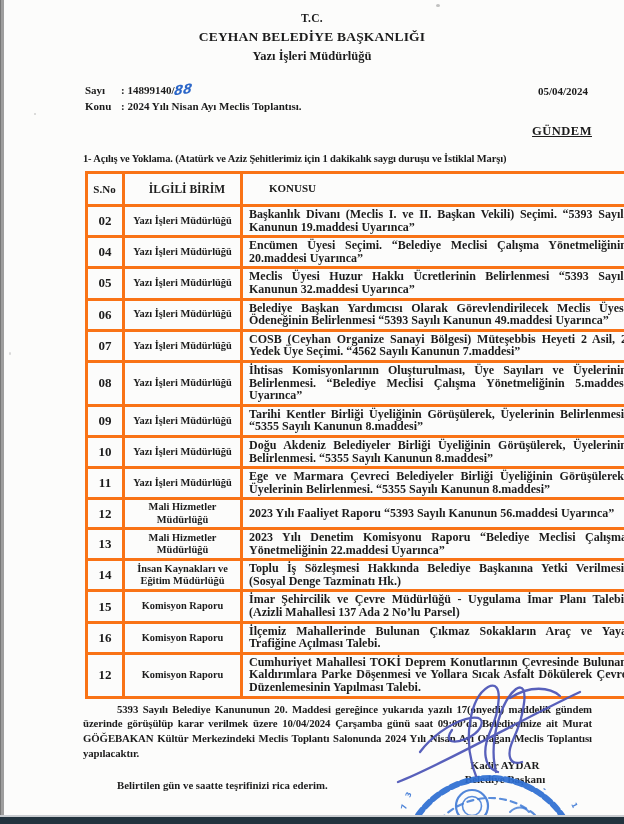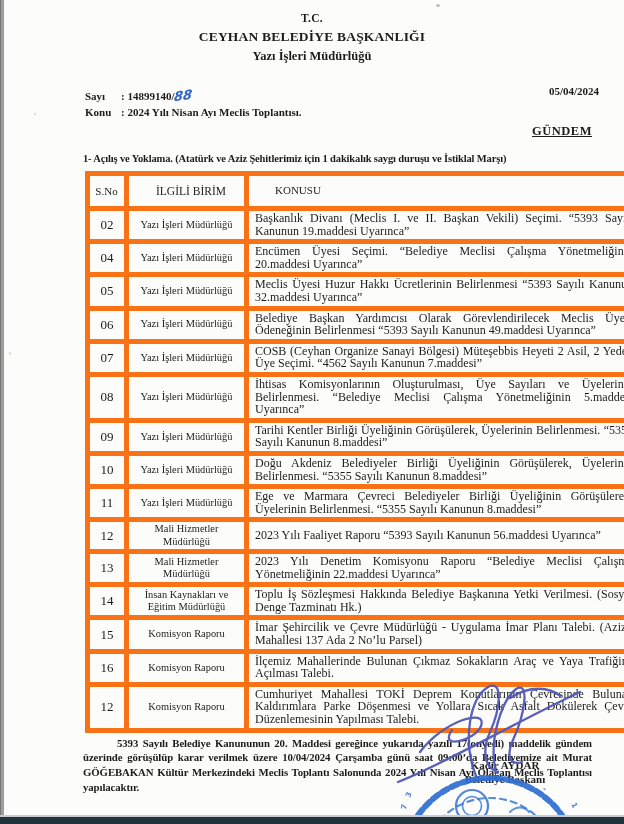--- a/index.html
+++ b/index.html
@@ -11,34 +11,34 @@
   .edge-left{position:absolute;left:0;top:0;width:4px;height:100%;
     background:linear-gradient(to right,#777 0 1px,#9e9e9e 1px 100%);z-index:2;}
   .edge-bottom-line{position:absolute;left:0;bottom:7px;width:100%;height:2px;background:#c9ccd0;z-index:6;}
   .edge-bottom-bar{position:absolute;left:0;bottom:0;width:100%;height:7px;background:#22333e;z-index:6;}
 
   .hdr{position:absolute;left:0;width:100%;text-align:center;font-weight:bold;}
   .hdr1{top:12px;font-size:11.5px;letter-spacing:.3px;}
   .hdr2{top:29px;font-size:13.5px;letter-spacing:.2px;}
   .hdr3{top:49px;font-size:12.5px;}
 
-  .meta{position:absolute;left:85px;top:88px;font-size:11px;font-weight:bold;line-height:16px;}
+  .meta{position:absolute;left:85px;top:82px;font-size:11px;font-weight:bold;line-height:16px;}
   .meta-row{display:flex;}
   .meta-label{display:inline-block;width:36px;}
   .handwritten{color:#2b66c8;font-style:italic;font-size:13px;display:inline-block;
     transform:rotate(-7deg) skewX(-12deg);font-family:"DejaVu Sans",sans-serif;font-weight:bold;}
-  .doc-date{position:absolute;right:25px;top:85px;font-size:11px;font-weight:bold;}
+  .doc-date{position:absolute;right:36px;top:85px;font-size:11px;font-weight:bold;}
 
   .content{position:absolute;left:85px;top:124px;width:507px;}
   .gundem{text-align:right;font-size:12.5px;font-weight:bold;letter-spacing:.5px;
     text-decoration:underline;margin:0 0 14px 0;}
   .item1{font-size:10.5px;font-weight:bold;white-space:nowrap;letter-spacing:-.15px;margin:0 0 7px -2px;}
 
   table.agenda{border-collapse:collapse;width:507px;table-layout:fixed;}
-  table.agenda th,table.agenda td{border:5px solid #f97316;font-weight:normal;vertical-align:middle;}
+  table.agenda th,table.agenda td{border:3px solid #f97316;font-weight:bold;vertical-align:middle;}
   th.col-no,td.col-no{width:33px;text-align:center;font-size:13px;}
   th.col-birim,td.col-birim{width:100px;text-align:center;font-size:10.4px;line-height:12.4px;padding:1px 3px;}
   th.col-konu,td.col-konu{width:358px;font-size:12px;line-height:12.6px;padding:1px 6px 2px 6px;
     text-align:justify;text-align-last:left;}
   table.agenda th{height:27px;font-size:11px;text-align:left;padding-left:26px;}
   table.agenda th.col-no{text-align:center;padding-left:0;}
   table.agenda th.col-birim{text-align:center;padding-left:12px;font-size:11.5px;}
 
   .closing{font-size:10.8px;font-weight:bold;line-height:14.8px;text-align:justify;
     margin:3px 0 0 -2px;width:509px;text-indent:34px;letter-spacing:-.1px;}

